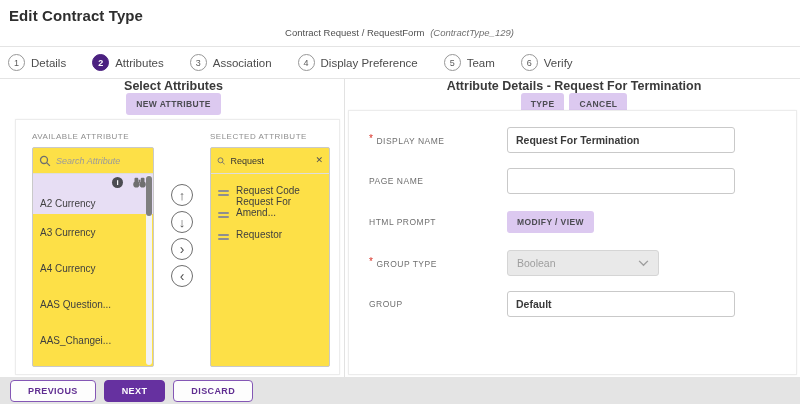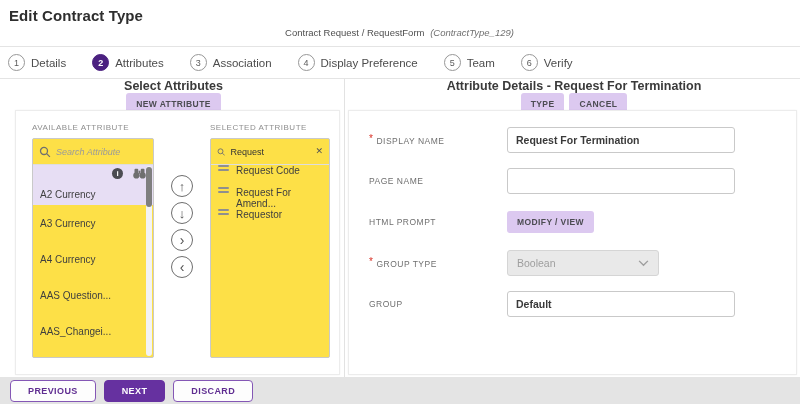--- a/index.html
+++ b/index.html
@@ -29,21 +29,21 @@
   .content{flex:1;display:flex;background:#fff;}
   .sec-left{width:345px;border-right:1px solid #e2e2e2;display:flex;flex-direction:column;}
   .sec-right{flex:1;display:flex;flex-direction:column;}
   .sec-hdr{height:31px;display:flex;align-items:center;justify-content:space-between;padding:0 6px 0 9px;flex-direction:column;}
   .sec-title{font-size:12.5px;font-weight:700;color:#3a3a3a;}
   .btn-lav{background:var(--lavender);color:#4c4c52;border:none;border-radius:3px;
            font-size:8.5px;font-weight:700;letter-spacing:.4px;padding:6px 10px;cursor:pointer;}
   .hdr-btns{display:flex;gap:5px;}
 
   .card{background:#fff;border:1px solid #ececec;box-shadow:0 0 2px rgba(0,0,0,.05);}
-  .card-left{margin:0 4px 2px 15px;flex:1;padding:12px 0 0 16px;display:flex;}
+  .card-left{margin:9px 4px 2px 15px;flex:1;padding:12px 0 0 16px;display:flex;}
   .card-right{margin:0 3px 2px 3px;flex:1;padding:16px 0 0 20px;}
 
   .col-label{font-size:8px;letter-spacing:.5px;color:#8e8e8e;margin-bottom:6px;}
   .listbox{border:1px solid #c9c9c9;border-radius:2px;background:#fde047;position:relative;overflow:hidden;}
   .box-av{width:122px;height:220px;}
   .box-sel{width:120px;height:220px;}
   .searchrow{height:26px;border-bottom:1px solid #ddd;display:flex;align-items:center;gap:5px;padding:0 6px;}
   .searchrow input{border:none;outline:none;width:80px;font-size:9px;color:#333;background:transparent;}
   .searchrow input::placeholder{font-style:italic;color:#9a9a9a;}
   .clear-x{margin-left:auto;font-size:9px;color:#555;cursor:pointer;line-height:1;}
@@ -54,21 +54,21 @@
   .info-badge{width:11px;height:11px;border-radius:50%;background:#4c4c52;color:#fff;font-size:8px;font-weight:700;
               display:flex;align-items:center;justify-content:center;cursor:pointer;}
   .scrollbar{position:absolute;top:27px;right:1px;bottom:1px;width:6px;background:#f3f3f3;border-radius:3px;}
   .thumb{position:absolute;top:1px;left:0;width:6px;height:40px;background:#7f7f7f;border-radius:3px;}
 
   .arrows{width:56px;display:flex;flex-direction:column;align-items:center;padding-top:52px;gap:5px;}
   .circ{width:22px;height:22px;border-radius:50%;border:1.5px solid #6e6e6e;background:#fff;color:#4f4f4f;
         font-size:13px;display:flex;align-items:center;justify-content:center;cursor:pointer;padding:0;line-height:1;}
   .circ.chev{font-size:14px;}
 
-  .sel-item{height:22px;display:flex;align-items:flex-start;gap:7px;padding-left:7px;font-size:10px;color:#3f3f3f;cursor:pointer;}
+  .sel-item{height:22px;display:flex;align-items:flex-end;gap:7px;padding-left:7px;font-size:10px;color:#3f3f3f;cursor:pointer;}
   .sel-item.selected{background:var(--highlight);}
   .handle{display:inline-flex;flex-direction:column;gap:2px;}
   .handle i{display:block;width:11px;height:2px;background:#8f8f8f;border-radius:1px;}
   .sel-item.selected .handle i{background:#5f2d91;}
 
   
   .frow{display:flex;align-items:center;height:26px;margin-bottom:15px;}
   .frow.name-row{margin-bottom:16px;}
   .flabel{width:138px;font-size:8.5px;letter-spacing:.5px;color:var(--label);position:relative;flex:0 0 138px;}
   .req{color:#d93025;font-size:10px;margin-right:3px;position:relative;top:-2px;}

